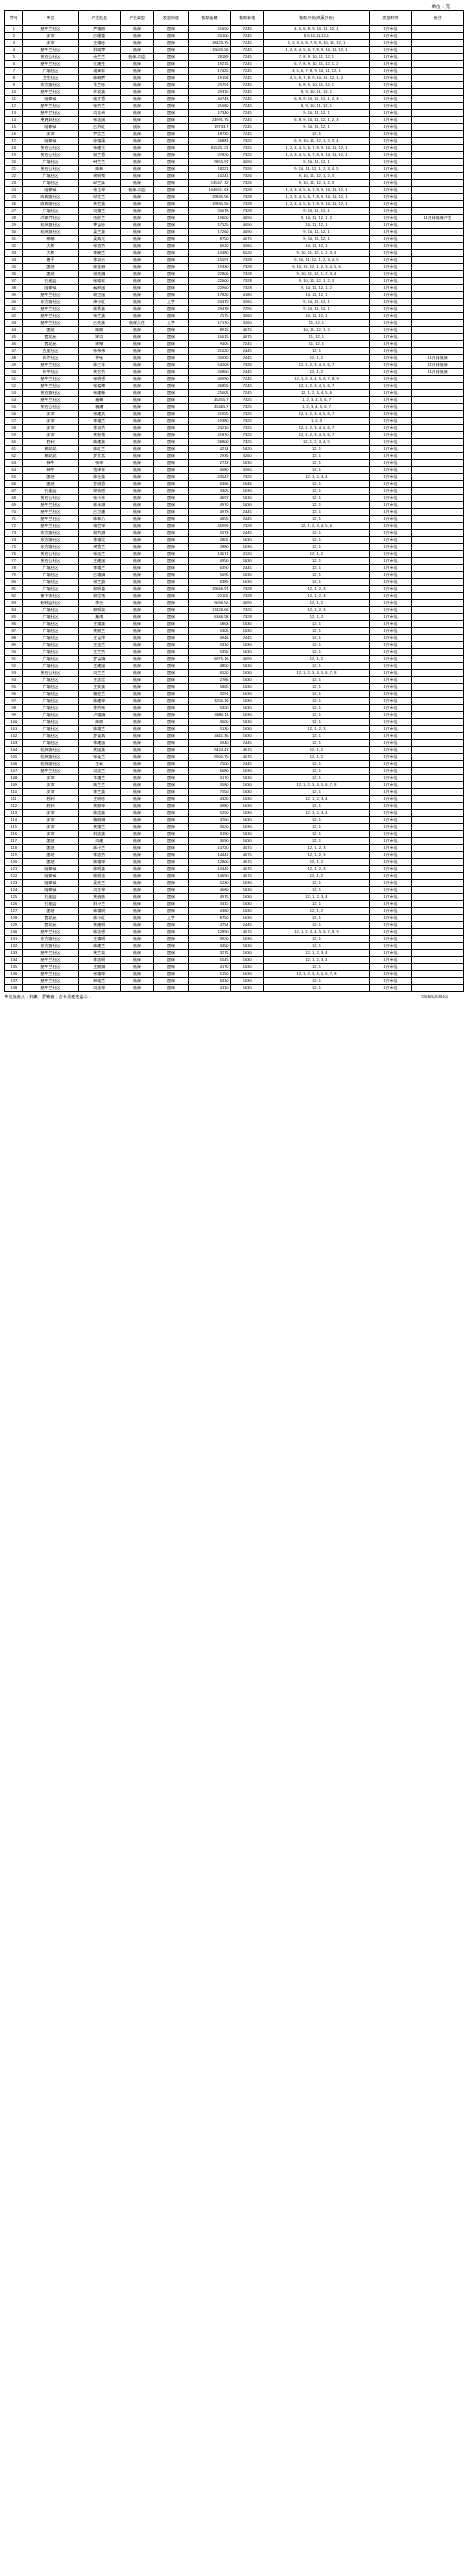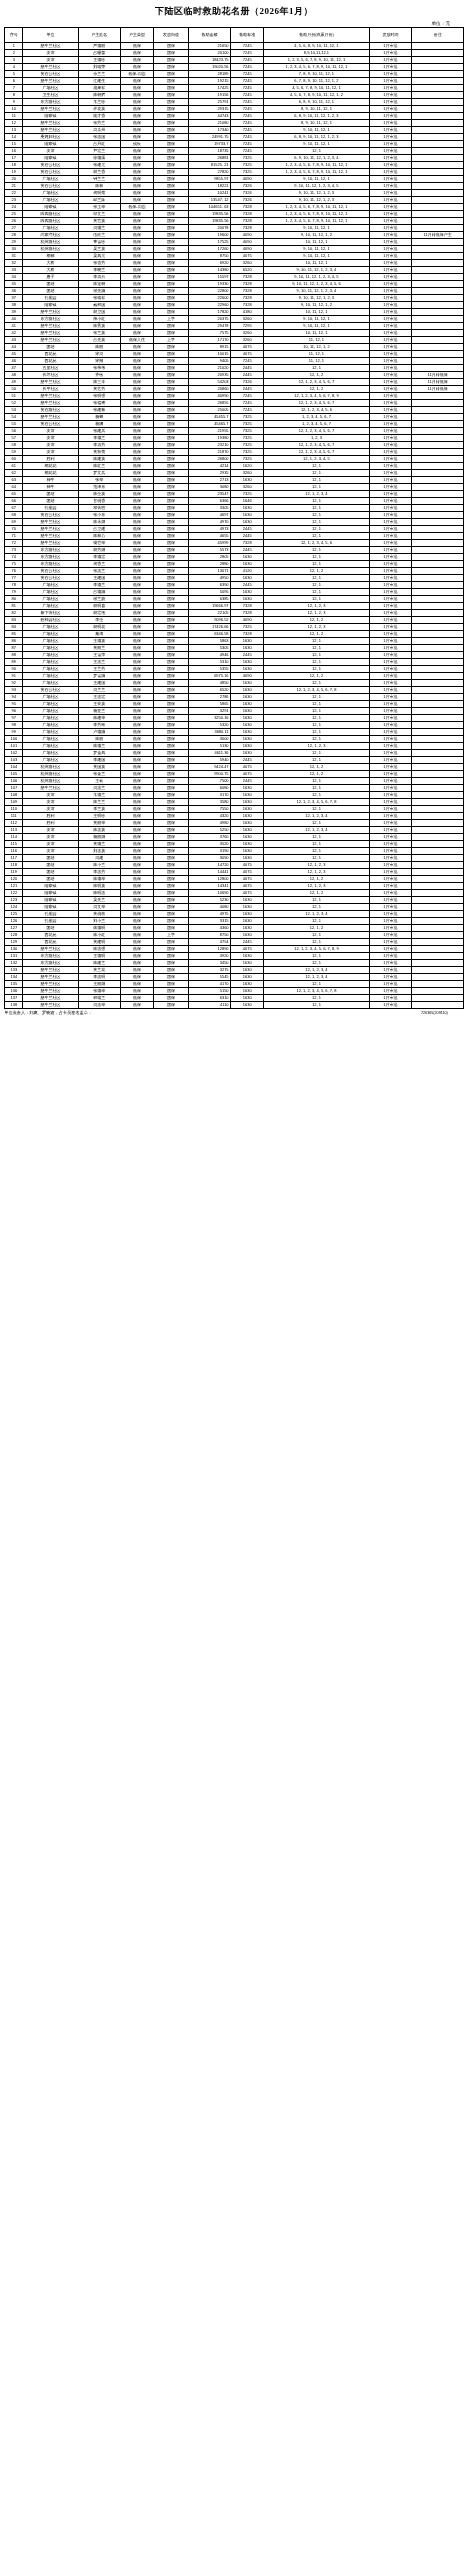--- a/index.html
+++ b/index.html
@@ -67,21 +67,20 @@
     align-items:flex-end;
   }
   .footer .left{text-align:left;}
   .footer .right{font-size:3.7px;padding-right:16px;}
 </style>
 </head>
 <body>
 
 <div class="page">
 
-  <div class="doc-title">下陆区临时救助花名册（2026年1月）</div>
 
   <div class="unit-line">单位：元</div>
 
   <table>
     <colgroup>
       <col class="c-idx">
         <col class="c-unit">
         <col class="c-name">
         <col class="c-type">
       <col class="c-street">

